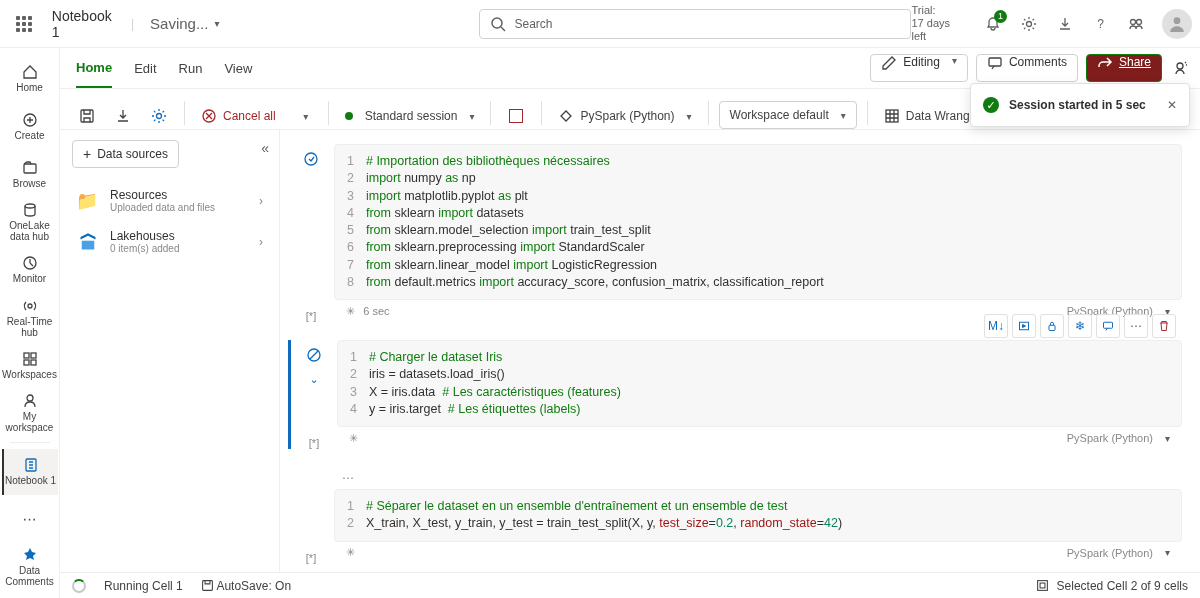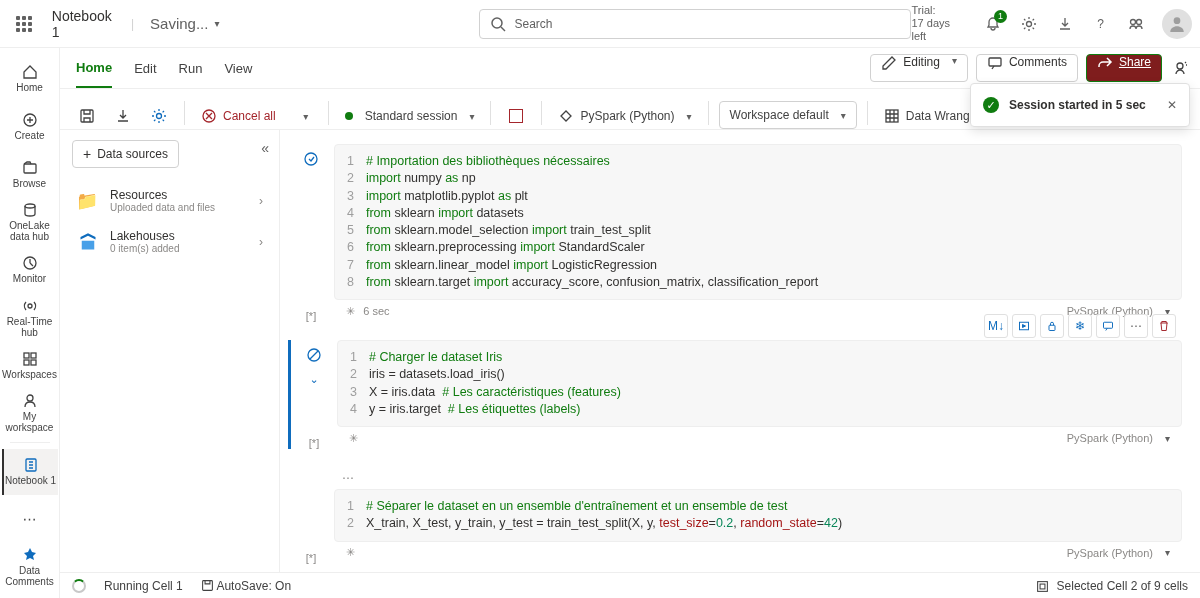--- a/index.html
+++ b/index.html
@@ -63,21 +63,21 @@
 .cell.active{border-left:3px solid #0f6cbd;}
 .cell-toolbar{position:absolute;right:6px;top:-26px;display:flex;gap:4px;background:transparent;}
 .ctb{width:24px;height:24px;border:1px solid #e0e0e0;border-radius:3px;background:#fff;display:flex;align-items:center;justify-content:center;cursor:pointer;color:#0f6cbd;font-size:12px;}
 .ctb.red{color:#a4262c;}
 .kw{color:#107c10;}
 .cm{color:#107c10;}
 .kw2{color:#a31515;}
 .num{color:#098658;}
 .ellip{padding:4px 0 4px 54px;color:#8a8886;letter-spacing:2px;}
 .statusbar{height:26px;border-top:1px solid #eee;display:flex;align-items:center;padding:0 12px;font-size:12px;color:#424242;gap:18px;}
-.statusbar .right{margin-left:auto;display:flex;align-items:flex-end;gap:8px;}
+.statusbar .right{margin-left:auto;display:flex;align-items:flex-start;gap:8px;}
 .spinner{width:14px;height:14px;border:2px solid #c8c8c8;border-top-color:#107c10;border-radius:50%;}
 .ico{width:16px;height:16px;}
 .sq{width:14px;height:14px;border:1.5px solid #a4262c;}
 </style>
 </head>
 <body>
 
 <div class="topbar">
   <div class="app-launcher">
       <div class="dots9">
@@ -394,21 +394,21 @@
                   <div>7</div>
                   <div>8</div>
                 </div>
               <div class="code-col"><span class="cm"># Importation des bibliothèques nécessaires</span>
 <span class="kw">import</span><span> numpy </span><span class="kw">as</span><span> np</span>
 <span class="kw">import</span><span> matplotlib.pyplot </span><span class="kw">as</span><span> plt</span>
 <span class="kw">from</span><span> sklearn </span><span class="kw">import</span><span> datasets</span>
 <span class="kw">from</span><span> sklearn.model_selection </span><span class="kw">import</span><span> train_test_split</span>
 <span class="kw">from</span><span> sklearn.preprocessing </span><span class="kw">import</span><span> StandardScaler</span>
 <span class="kw">from</span><span> sklearn.linear_model </span><span class="kw">import</span><span> LogisticRegression</span>
-<span class="kw">from</span><span> sklearn.target </span><span class="kw">import</span><span> accuracy_score, confusion_matrix, classification_report</span></div>
+<span class="kw">from</span><span> default.metrics </span><span class="kw">import</span><span> accuracy_score, confusion_matrix, classification_report</span></div>
             </div>
             <div class="cell-foot">
                 <span>✳</span>
                 <span>6 sec</span>
                 <div class="lang">
                   <span>PySpark (Python)</span>
                   <span class="chev">▾</span>
                 </div>
               </div>
           </div>

